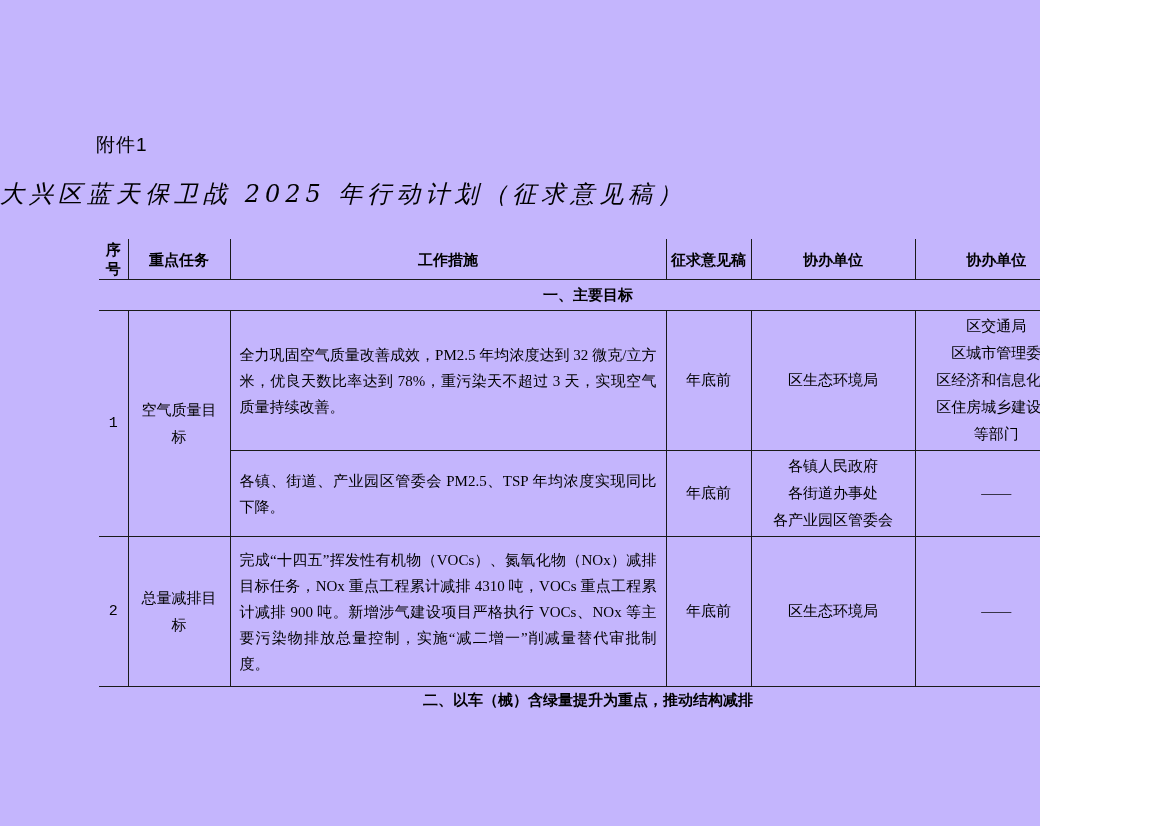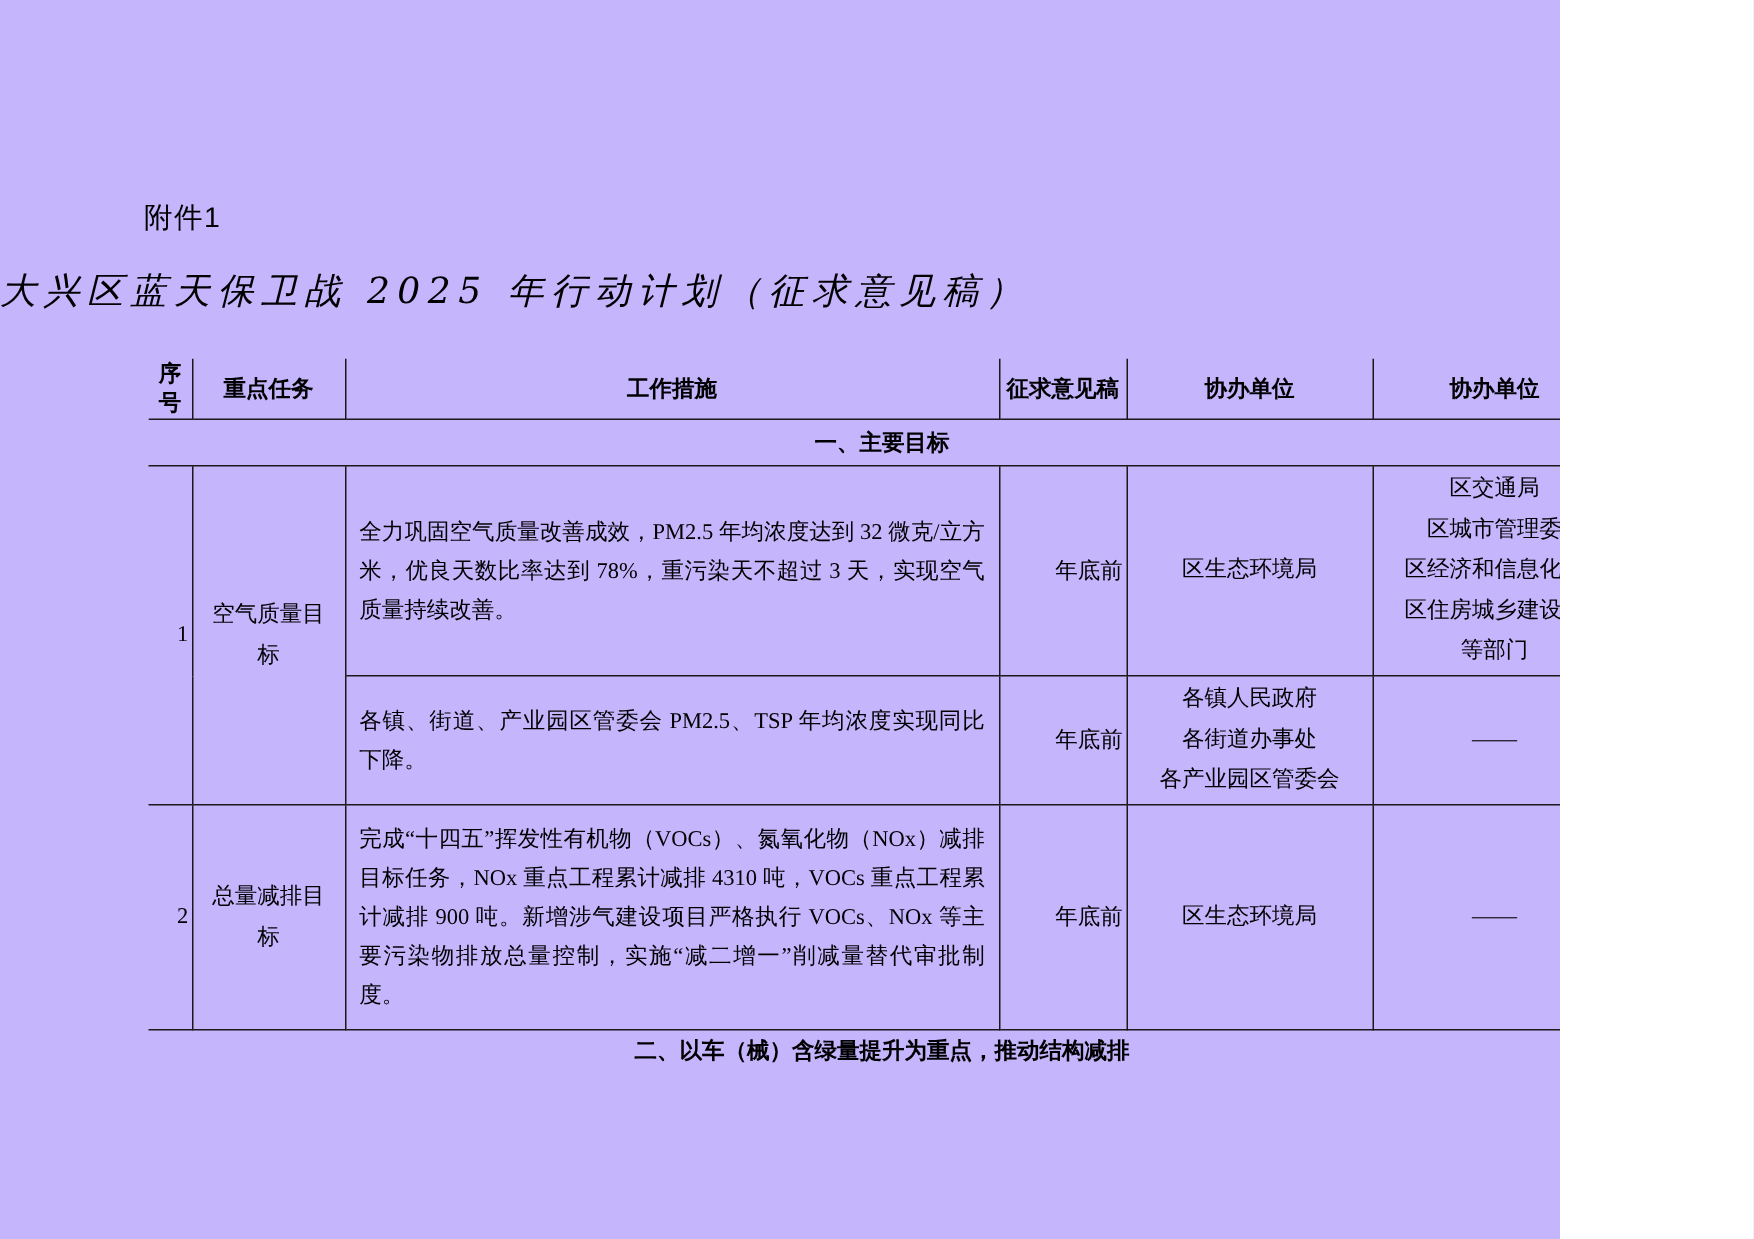--- a/index.html
+++ b/index.html
@@ -49,21 +49,21 @@
   tr.r-head   { height:40px; }
   tr.r-sec    { height:31px; }
   tr.r1a      { height:126px; }
   tr.r1b      { height:63px; }
   tr.r2       { height:150px; }
   td.section-cell {
     font-family:"Liberation Sans", sans-serif;
     font-weight:bold;
     text-align:center;
   }
-  td.c { text-align:right; }
+  td.c { text-align:center;font-family:Liberation Mono, monospace; }
   td.task { padding:16px 10px; line-height:27px; text-align:center; }
   td.pre { white-space:pre-line; line-height:27px; text-align:center;margin-left:40px; }
   td.measure {
     text-align:justify;
     padding:6px 9px;
     line-height:26px;
   }
 </style>
 </head>
 <body>

